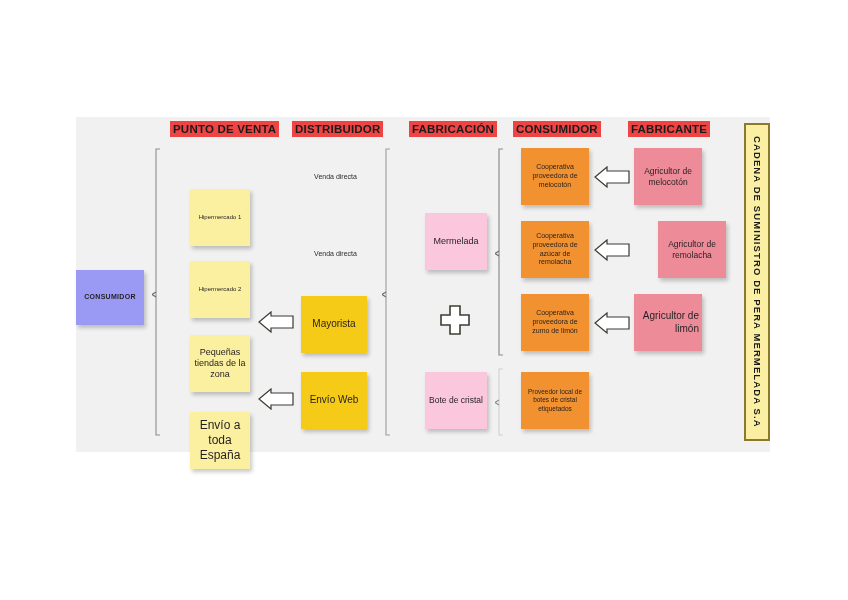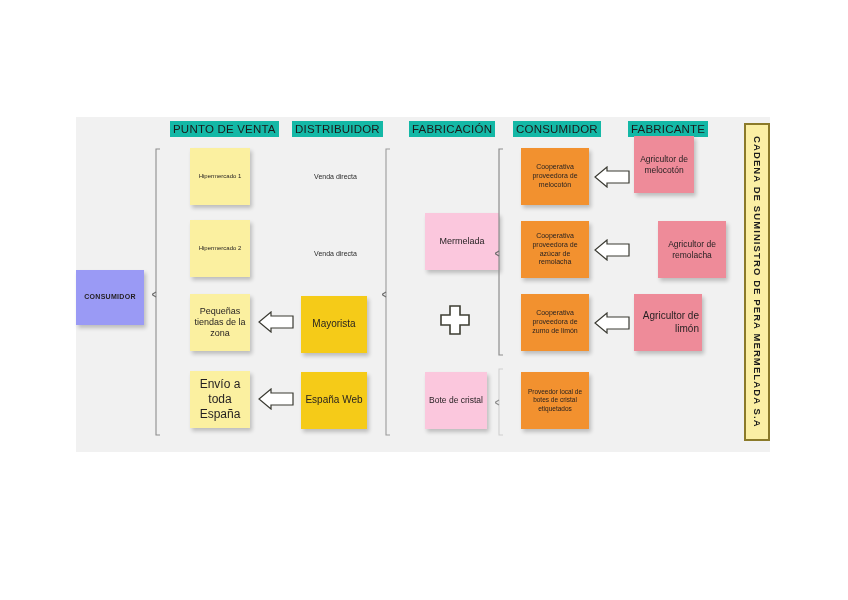--- a/index.html
+++ b/index.html
@@ -23,45 +23,45 @@
     width: 694px;
     height: 335px;
     background: #f1f1f1;
   }
 
   
   .col-header {
     position: absolute;
     top: 121px;
     font-size: 11.5px;
-    font-weight: normal;
+    font-weight: bold;
     letter-spacing: 0.2px;
     color: #1b1b1b;
-    background: #14b8a6;
+    background: #ef4444;
     padding: 2px 3px 2px 3px;
     white-space: nowrap;
     line-height: 12px;
   }
 
   
   .note {
     position: absolute;
     display: flex;
     align-items: center;
     justify-content: center;
     text-align: center;
     color: #231f20;
     box-sizing: border-box;
     padding: 3px;
     box-shadow: 2px 3px 4px rgba(0,0,0,0.22);
     line-height: 1.25;
   }
   .note span { display: block; width: 100%; }
 
-  .n-yellow-pale { background: #fbf0a0; }
+  .n-yellow-pale { background: #fbf0a0; margin-top: 41px; }
   .n-yellow-gold { background: #f5cb18; }
   .n-pink-light  { background: #fbc7dd; }
   .n-orange      { background: #f2912f; }
   .n-salmon      { background: #ee8b99; }
   .n-blue        { background: #9a9af5; }
 
   
   .plain-label {
     position: absolute;
     font-size: 7px;
@@ -160,31 +160,31 @@
   </svg>
 </div>
 
 <div class="plain-label" style="left:293px; top:173px; width:85px;">Venda directa</div>
 <div class="plain-label" style="left:293px; top:250px; width:85px;">Venda directa</div>
 
 <div class="note n-yellow-gold" style="left:301px; top:296px; width:66px; height:57px; font-size:10px;">
   <span>Mayorista</span>
 </div>
 <div class="note n-yellow-gold" style="left:301px; top:372px; width:66px; height:57px; font-size:10px;">
-  <span>España Web</span>
+  <span>Envío Web</span>
 </div>
 
 <div class="bracket" style="left:382px; top:148px; height:288px;">
   <svg width="10" height="288" viewBox="0 0 10 288">
     <path d="M8 1 L4 1 L4 287 L8 287" fill="none" stroke="#9b9b9b" stroke-width="1.1"></path>
     <path d="M4 144 L0 146.5 L4 149" fill="none" stroke="#6d6d6d" stroke-width="1.1"></path>
   </svg>
 </div>
 
-<div class="note n-pink-light" style="left:425px; top:213px; width:74px; height:57px; font-size:9px;align-items:center;">
+<div class="note n-pink-light" style="left:425px; top:213px; width:62px; height:57px; font-size:9px;align-items:center;">
   <span>Mermelada</span>
 </div>
 
 <div class="plus-shape" style="left:439px; top:304px;">
   <svg width="32" height="32" viewBox="0 0 32 32">
     <path d="M11 2 L21 2 L21 11 L30 11 L30 21 L21 21 L21 30 L11 30 L11 21 L2 21 L2 11 L11 11 Z" fill="#ffffff" stroke="#3e3e33" stroke-width="1.6" stroke-linejoin="miter"></path>
   </svg>
 </div>
 
 <div class="note n-pink-light" style="left:425px; top:372px; width:62px; height:57px; font-size:8.5px;">
@@ -226,21 +226,21 @@
   <svg width="36" height="22" viewBox="0 0 36 22">
     <path d="M35 5 L13 5 L13 1 L1 11 L13 21 L13 17 L35 17 Z" fill="#ffffff" stroke="#3a3a32" stroke-width="1.2" stroke-linejoin="miter"></path>
   </svg>
 </div>
 <div class="arrow-left" style="left:594px; top:312px;">
   <svg width="36" height="22" viewBox="0 0 36 22">
     <path d="M35 5 L13 5 L13 1 L1 11 L13 21 L13 17 L35 17 Z" fill="#ffffff" stroke="#3a3a32" stroke-width="1.2" stroke-linejoin="miter"></path>
   </svg>
 </div>
 
-<div class="note n-salmon" style="left:634px; top:136px; width:60px; height:57px; font-size:8.5px;">
+<div class="note n-salmon" style="left:634px; top:148px; width:68px; height:57px; font-size:8.5px;">
   <span>Agricultor de melocotón</span>
 </div>
 <div class="note n-salmon" style="left:634px; top:221px; width:68px; height:57px; font-size:8.5px;margin-left:24px;">
   <span>Agricultor de remolacha</span>
 </div>
 <div class="note n-salmon" style="left:634px; top:294px; width:68px; height:57px; font-size:10px;text-align:right;">
   <span>Agricultor de limón</span>
 </div>
 
 <div id="title-banner">

